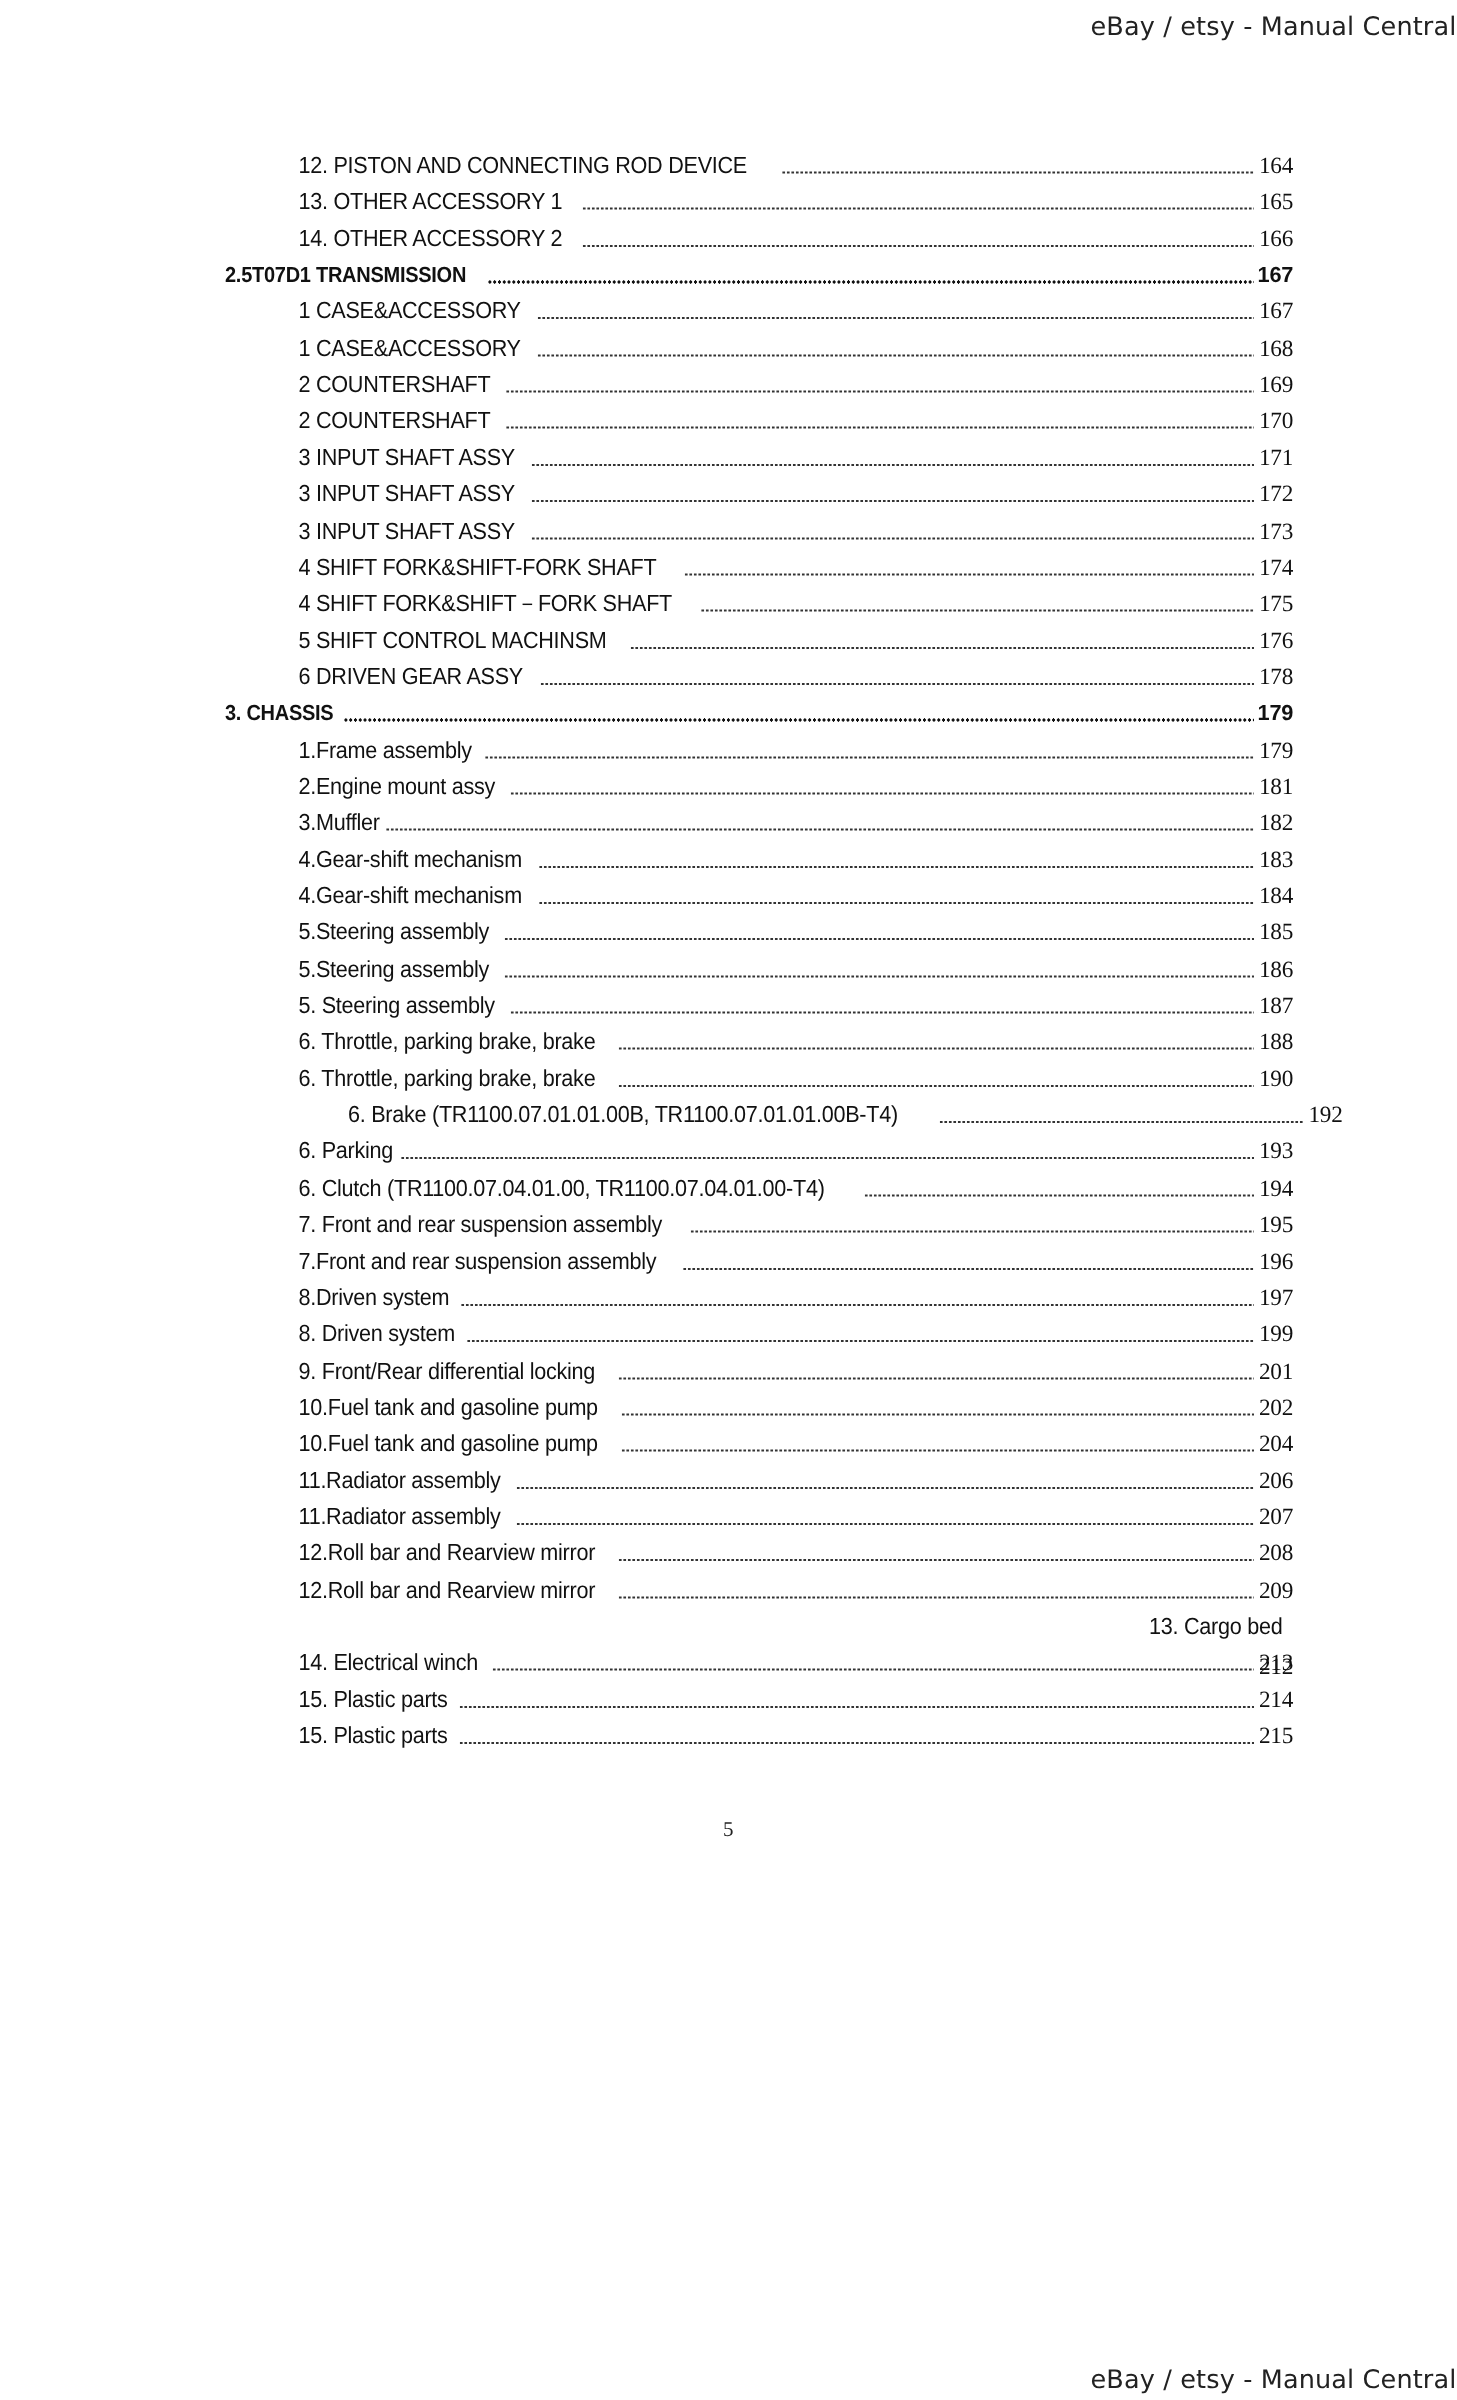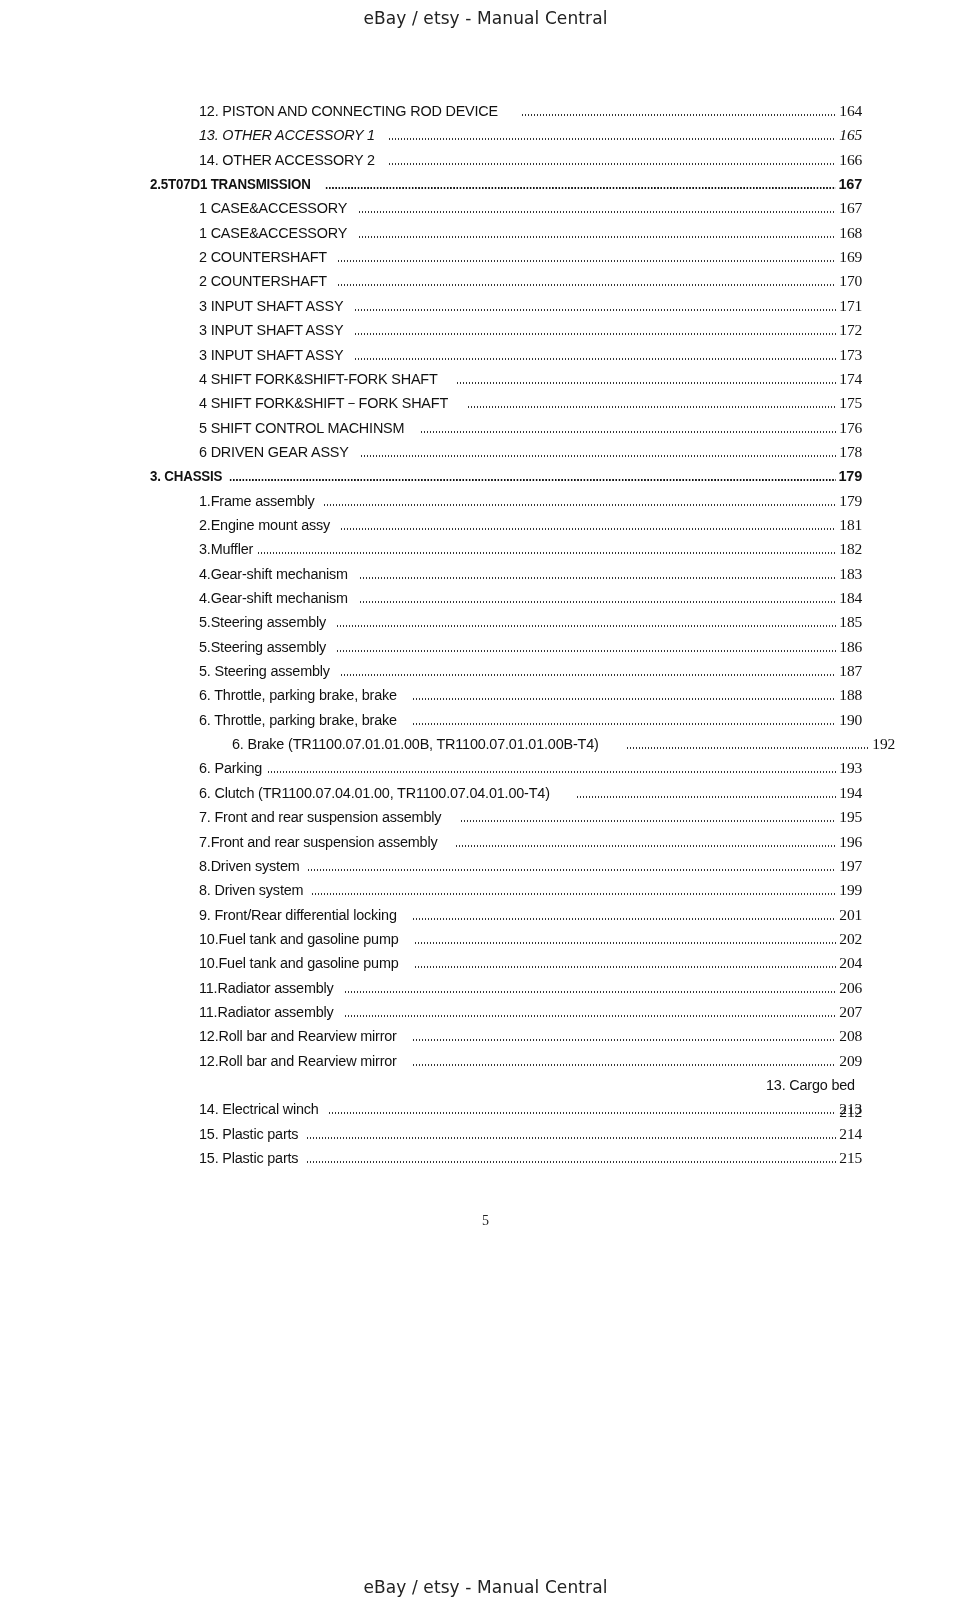--- a/index.html
+++ b/index.html
@@ -11,21 +11,21 @@
       width: 971px;
       height: 1600px;
       position: relative;
       overflow: hidden;
       color: #111111;
     }
     .watermark {
       position: absolute;
       left: 0;
       width: 971px;
-      text-align: center;
+      text-align: right;
       font-family: "DejaVu Sans", sans-serif;
       font-size: 17px;
       color: #222222;
       letter-spacing: 0.1px;
     }
     .watermark.top { top: 8px; }
     .watermark.bottom { top: 1577px; }
 
     .toc {
       position: absolute;
@@ -105,21 +105,21 @@
 <body>
 
 <div class="watermark top">eBay / etsy - Manual Central</div>
 
 <div class="toc" id="toc">
     <div class="toc-row level-2" style="top: 0px;">
       <span class="toc-title">12. PISTON AND CONNECTING ROD DEVICE</span>
       <span class="toc-leader"></span>
       <span class="toc-page">164</span>
     </div>
-    <div class="toc-row level-2" style="top: 24.35px; font-style: italic;">
+    <div class="toc-row level-2" style="top: 24.35px;">
       <span class="toc-title">13. OTHER ACCESSORY 1</span>
       <span class="toc-leader"></span>
       <span class="toc-page">165</span>
     </div>
     <div class="toc-row level-2" style="top: 48.7px;">
       <span class="toc-title">14. OTHER ACCESSORY 2</span>
       <span class="toc-leader"></span>
       <span class="toc-page">166</span>
     </div>
     <div class="toc-row level-1" style="top: 73.05px;">

